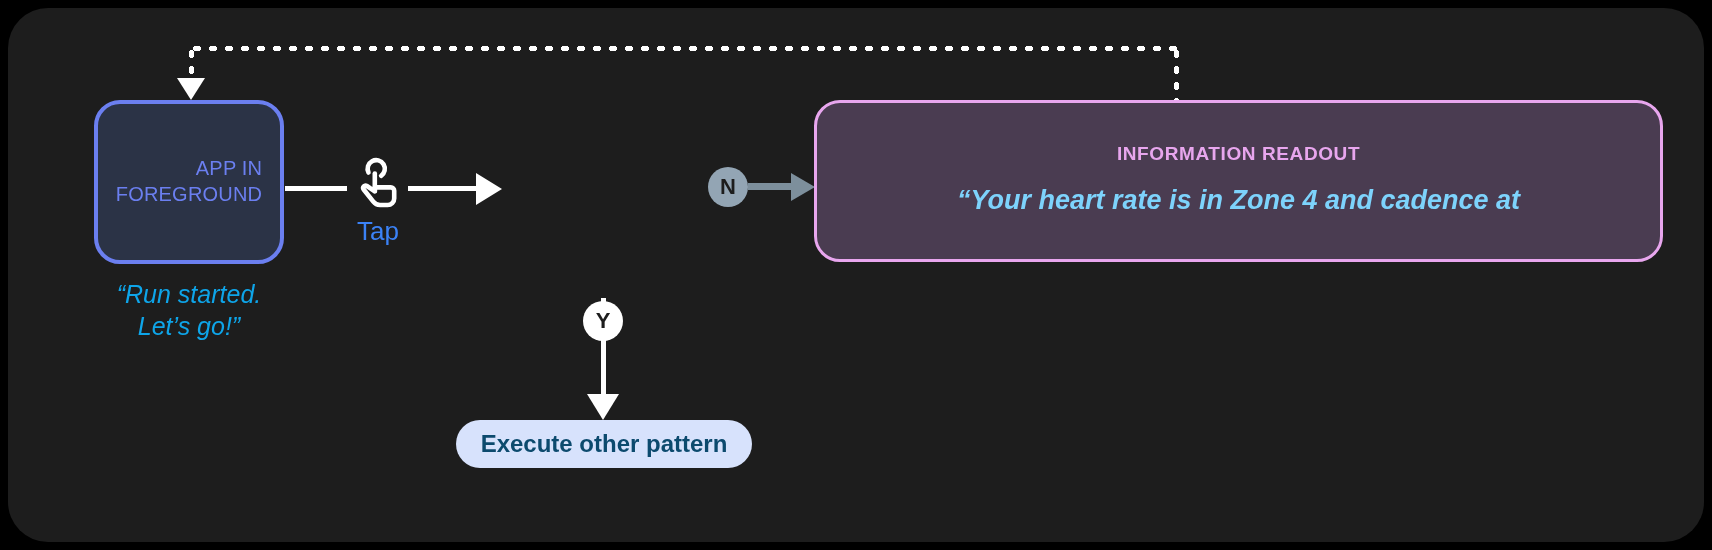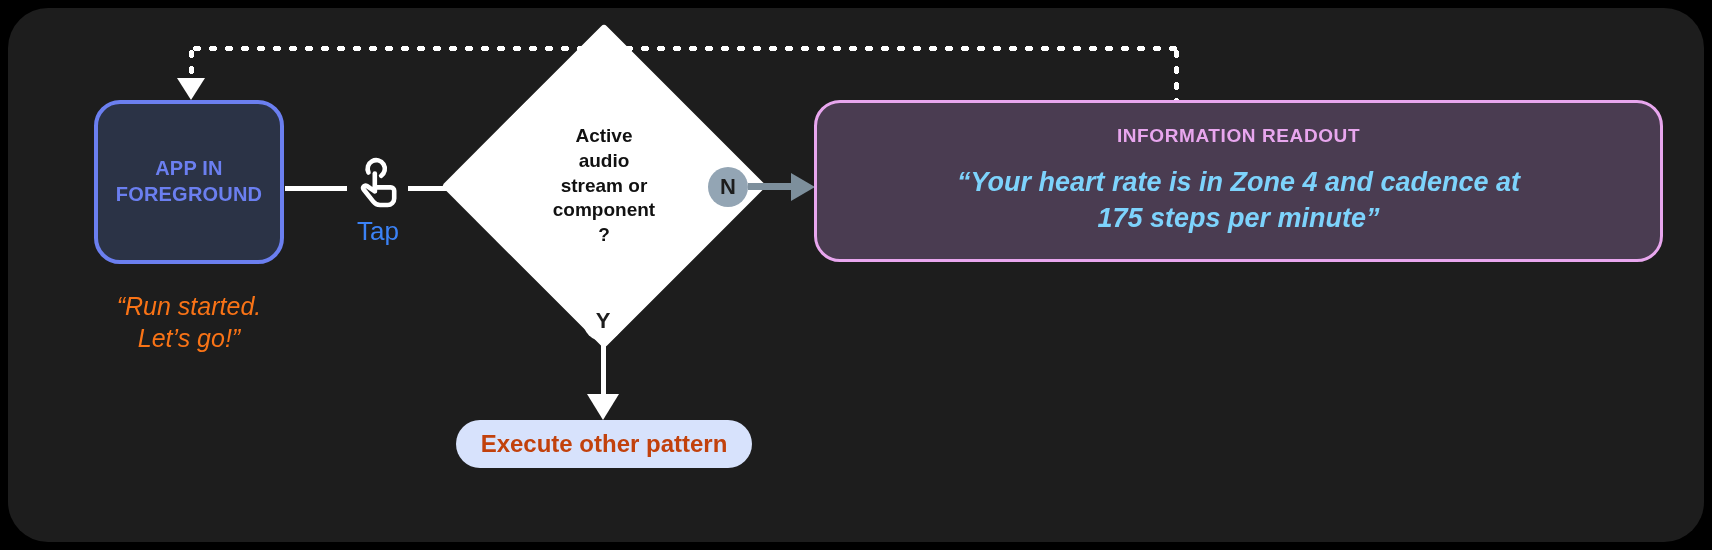--- a/index.html
+++ b/index.html
@@ -37,32 +37,32 @@
     background: #2b3346;
     border: 4px solid #6b7ff0;
     border-radius: 26px;
     display: flex;
     align-items: center;
     justify-content: center;
   }
   #app-box .label {
     color: #6b7ff0;
     font-size: 20px;
-    font-weight: bold;
+    font-weight: normal;
     line-height: 1.28;
-    text-align: center;
+    text-align: right;
     letter-spacing: .2px;
   }
 
   #app-caption {
     left: 60px;
-    top: 282px;
+    top: 270px;
     width: 242px;
     text-align: center;
-    color: #f97316;
+    color: #0ea5e9;
     font-size: 25px;
     font-style: italic;
     line-height: 1.28;
   }
 
   
   .hline {
     background: #ffffff;
     height: 5px;
   }
@@ -193,21 +193,21 @@
   #pill {
     left: 448px;
     top: 412px;
     width: 296px;
     height: 48px;
     background: #d7e2fc;
     border-radius: 24px;
     display: flex;
     align-items: center;
     justify-content: center;
-    color: #c2410c;
+    color: #0c4a6e;
     font-size: 24px;
     font-weight: bold;
   }
 
   
   #readout {
     left: 806px;
     top: 92px;
     width: 849px;
     height: 162px;
@@ -292,45 +292,32 @@
     <svg viewBox="0 0 58 60" width="58" height="60" aria-hidden="true">
       <g fill="none" stroke="#ffffff" stroke-width="4.6" stroke-linecap="round" stroke-linejoin="round">
         <path d="M20.5 16.5a8.6 8.6 0 1 1 12.6 3.3"></path>
         <path d="M26.8 17.5v17.8"></path>
         <path d="M26.8 35.3l-7.9-5.3c-2.2-1.4-4.9 1.3-3.2 3.5l9.6 12.2c1.6 2.1 4.1 3.3 6.7 3.3h7.6a6.6 6.6 0 0 0 6.6-6.6v-7.6a3.4 3.4 0 0 0-3.4-3.4H26.8z"></path>
       </g>
     </svg>
   </div>
   <div id="tap-label" class="abs">Tap</div>
 
-  <div id="diamond-wrap" class="abs">
-    <div id="diamond-shape"></div>
-    <div id="diamond-text">
-      <div>
-        <span>Active</span><br>
-        <span>audio</span><br>
-        <span>stream or</span><br>
-        <span>component</span><br>
-        <span>?</span>
-      </div>
-    </div>
-  </div>
 
   <div id="badge-n" class="abs">N</div>
   <div id="line-n" class="abs"></div>
   <div id="arrow-n" class="abs"></div>
 
   <div id="line-y1" class="abs"></div>
   <div id="badge-y" class="abs">Y</div>
   <div id="line-y2" class="abs"></div>
   <div id="arrow-y" class="abs"></div>
 
   <div id="pill" class="abs">Execute other pattern</div>
 
   <div id="readout" class="abs">
     <div id="readout-title">INFORMATION READOUT</div>
     <div id="readout-body">
       <span>“Your heart rate is in Zone 4 and cadence at</span><br>
-      <span>175 steps per minute”</span>
     </div>
   </div>
 
 </div>
 
 </body></html>

